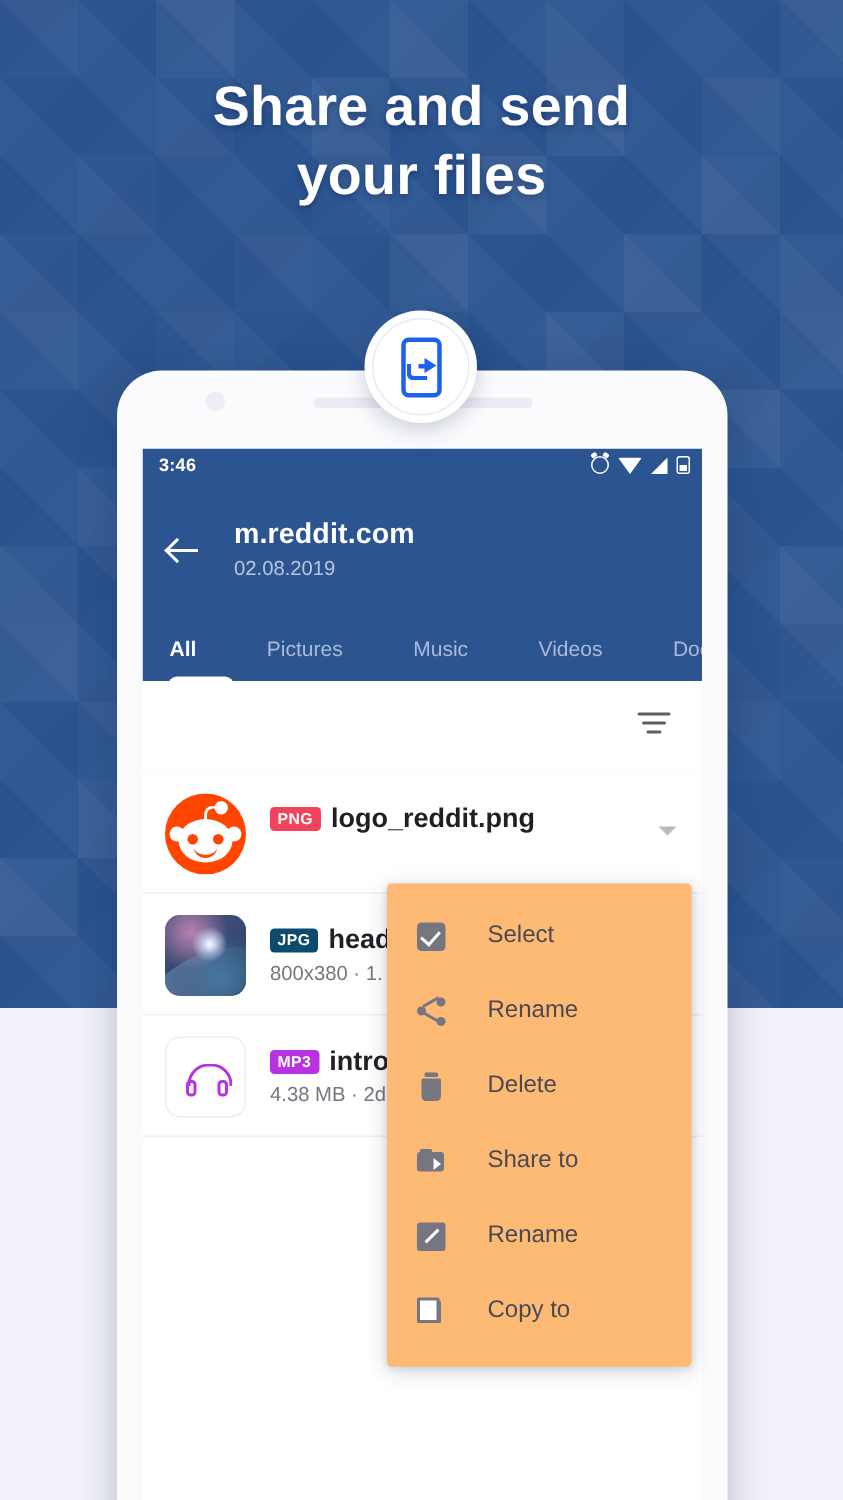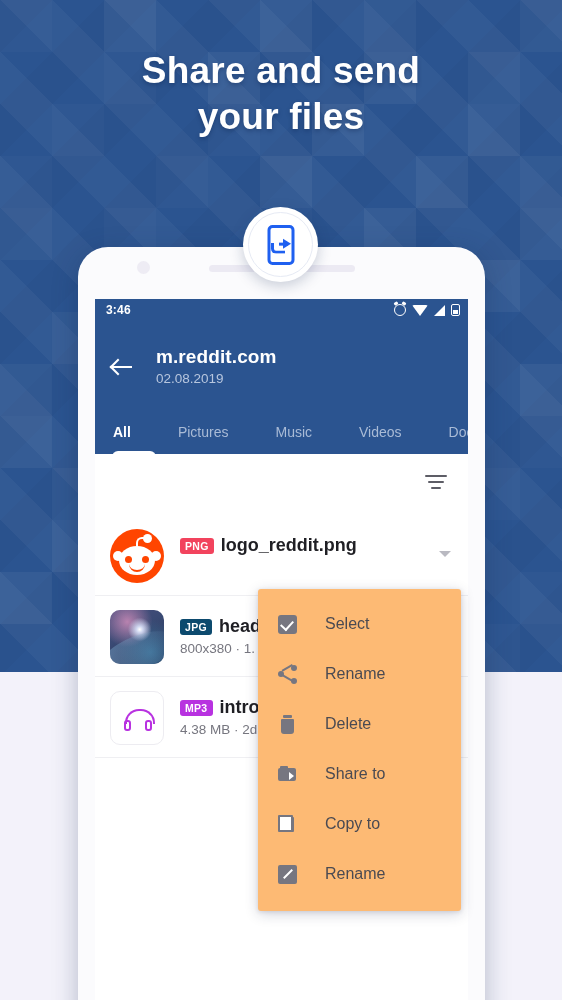--- a/index.html
+++ b/index.html
@@ -464,26 +464,26 @@
       <span class="cicon ci-delete"></span>
       <span class="ctxlabel">Delete</span>
     </div>
     <div class="ctxitem">
       <span class="cicon ci-move">
           <u></u>
         </span>
       <span class="ctxlabel">Share to</span>
     </div>
     <div class="ctxitem">
+      <span class="cicon ci-rename"></span>
+      <span class="ctxlabel">Rename</span>
+    </div>
+    <div class="ctxitem">
       <span class="cicon ci-copy"></span>
       <span class="ctxlabel">Copy to</span>
-    </div>
-    <div class="ctxitem">
-      <span class="cicon ci-rename"></span>
-      <span class="ctxlabel">Rename</span>
     </div>
   </div>
 
   <div class="fab">
     <div class="fab-phone"></div>
     <div class="fab-arrow">
         <u></u>
       </div>
   </div>
 

